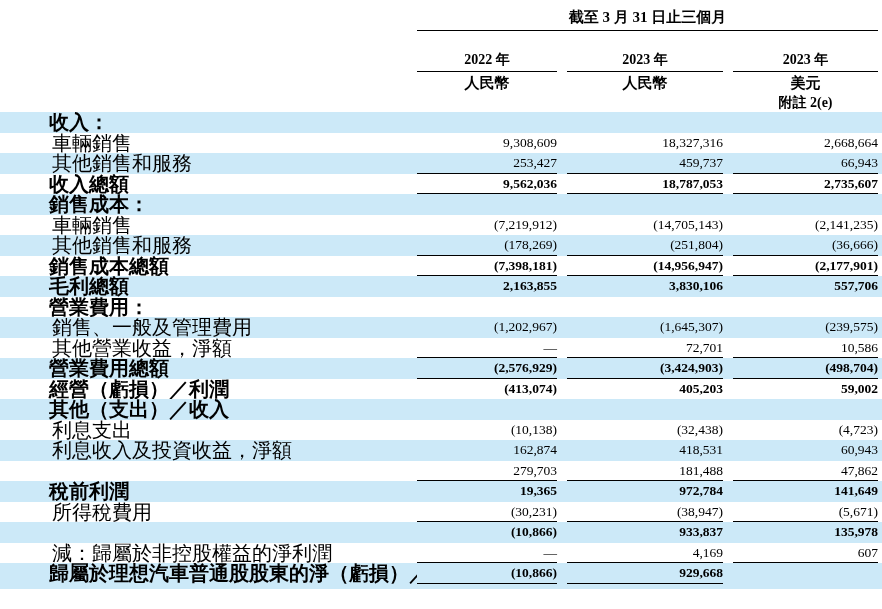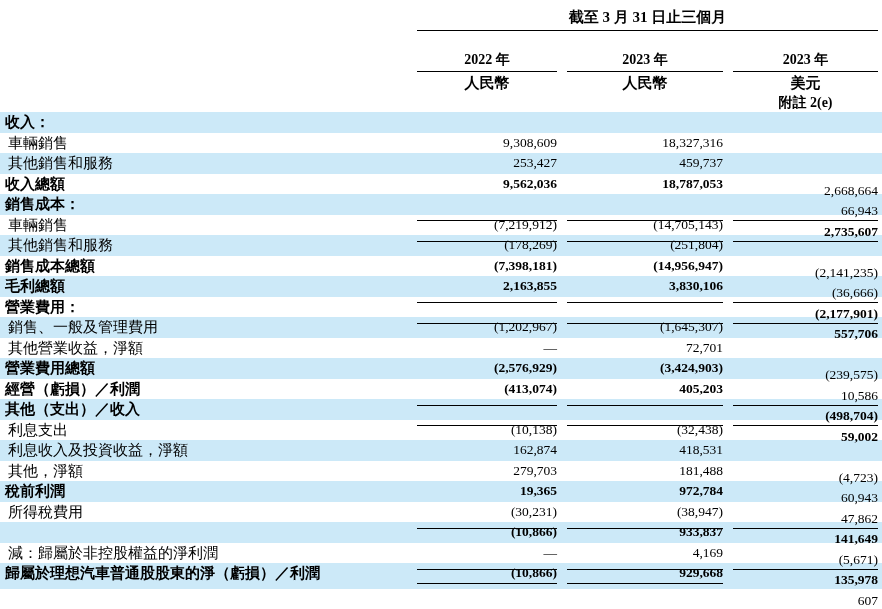--- a/index.html
+++ b/index.html
@@ -45,31 +45,31 @@
     font-weight:bold; font-size:14px; white-space:nowrap;
   }
   .c1 { grid-column:2; }
   .c2 { grid-column:4; }
   .c3 { grid-column:6; }
   
   .tbody .r { height:20.5px; width:882px; }
   .tbody .r:nth-child(odd) { background:#cce9f8; }
   .lbl {
     grid-column:1;
-    font-size:15px; line-height:20.5px;
-    padding-left:5px; white-space:nowrap; overflow:hidden;
+    font-size:20px; line-height:20.5px;
+    padding-left:5px; white-space:nowrap; overflow:hidden;margin-left:44px;
   }
   .r.indent .lbl { padding-left:8px; }
   .v {
     text-align:right; font-size:13.5px; line-height:20.5px;
     white-space:nowrap;
   }
   .v1 { grid-column:2; }
   .v2 { grid-column:4; }
-  .v3 { grid-column:6;margin-top:48px; }
+  .v3 { grid-column:6; }
   .r.bold .lbl, .r.bold .v { font-weight:bold; }
   .r.rule .v { border-bottom:1.4px solid #000; line-height:19px; }
   .bottom-stripe { height:5px; width:882px; background:#cce9f8; }
 </style>
 </head>
 <body>
 
 <div class="page">
 
   <div class="thead">
@@ -189,21 +189,20 @@
       <div class="v v2">(32,438)</div>
       <div class="v v3">(4,723)</div>
     </div>
     <div class="gr r indent">
       <div class="lbl">利息收入及投資收益，淨額</div>
       <div class="v v1">162,874</div>
       <div class="v v2">418,531</div>
       <div class="v v3">60,943</div>
     </div>
     <div class="gr r indent rule">
-      <div class="lbl">其他，淨額</div>
       <div class="v v1">279,703</div>
       <div class="v v2">181,488</div>
       <div class="v v3">47,862</div>
     </div>
     <div class="gr r bold">
       <div class="lbl">稅前利潤</div>
       <div class="v v1">19,365</div>
       <div class="v v2">972,784</div>
       <div class="v v3">141,649</div>
     </div>

